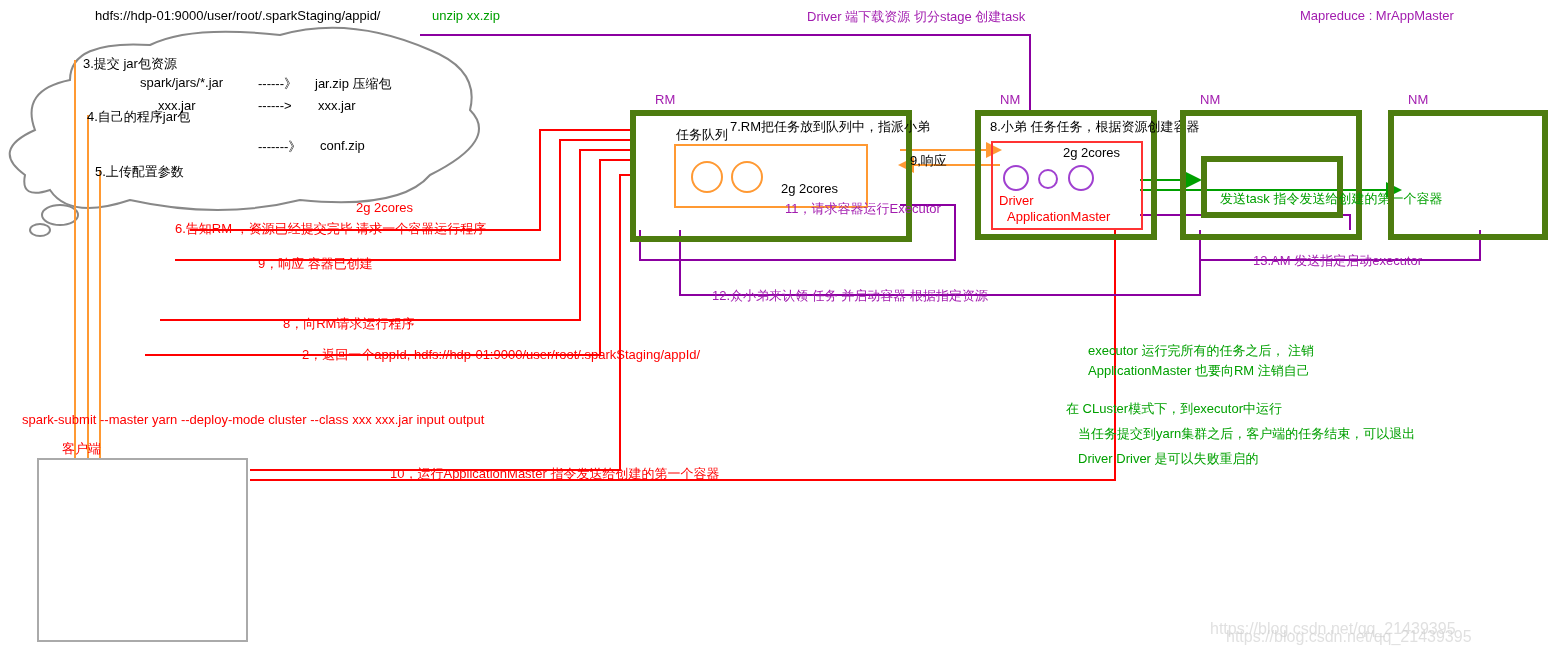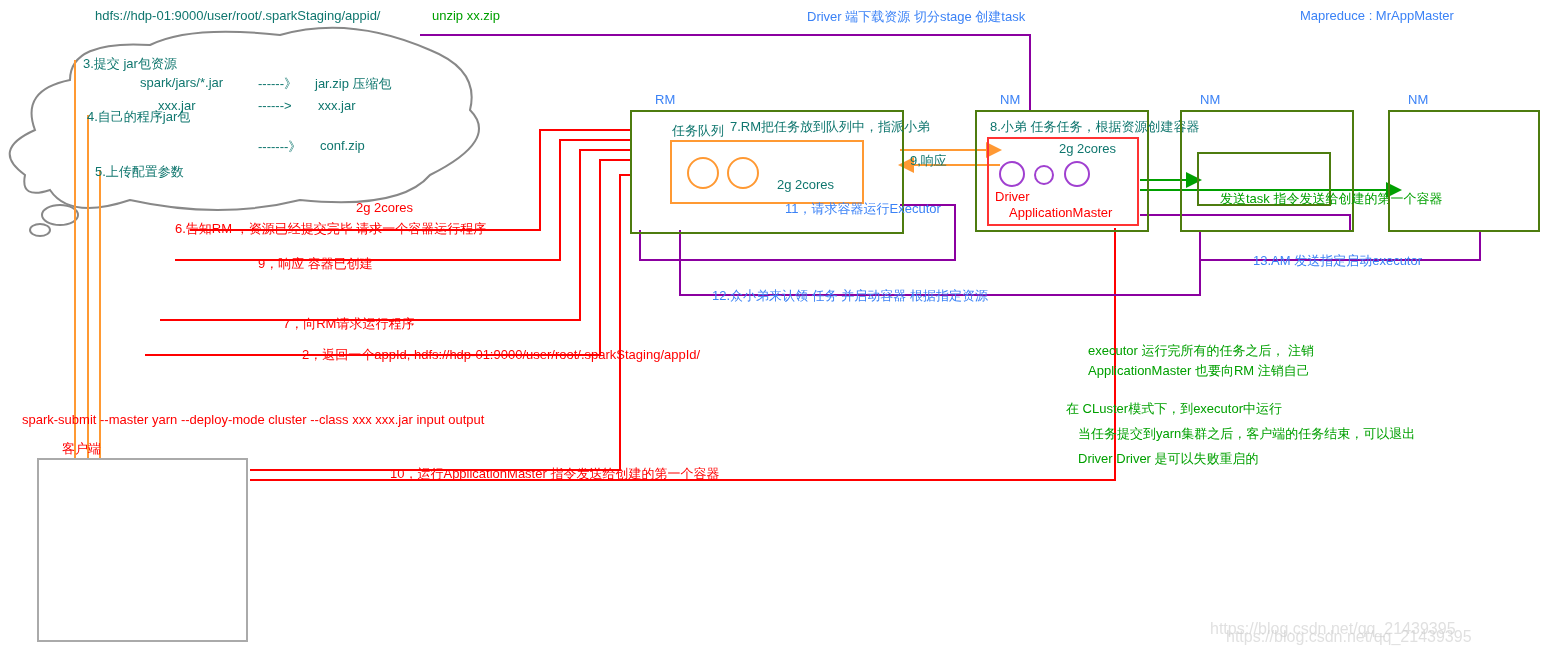--- a/index.html
+++ b/index.html
@@ -1,21 +1,21 @@
 <!DOCTYPE html>
 <html><head>
 <meta charset="utf-8">
 <style>
   html,body{margin:0;padding:0;width:1555px;height:649px;font-family:Arial,"Microsoft YaHei",sans-serif;font-size:13px;background:#fff;overflow:hidden}
   .abs{position:absolute}
-  .orange{color:#0f766e}
+  .orange{color:#000000}
   .red{color:#ff0000}
-  .purple{color:#3b82f6}
+  .purple{color:#a21caf}
   .green{color:#00a000}
-  .box-purple{border:2px solid #4d7c0f}
+  .box-purple{border:6px solid #4d7c0f}
   .box-orange{border:2px solid #ff9933}
   .box-red{border:2px solid #ff3333}
   .circle{border:2px solid #a040d0;border-radius:50%}
   .circle-o{border:2px solid #ff9933;border-radius:50%}
   svg{position:absolute;top:0;left:0;pointer-events:none}
   .watermark{color:#ccc;font-size:16px;opacity:.6}
 </style>
 </head>
 <body>
 
@@ -78,21 +78,21 @@
 <div class="abs orange" style="left:158px;top:98px">xxx.jar</div>
 <div class="abs orange" style="left:258px;top:98px">------&gt;</div>
 <div class="abs orange" style="left:318px;top:98px">xxx.jar</div>
 <div class="abs orange" style="left:258px;top:138px">-------》</div>
 <div class="abs orange" style="left:320px;top:138px">conf.zip</div>
 <div class="abs orange" style="left:95px;top:163px">5.上传配置参数</div>
 
 <div class="abs red" style="left:356px;top:200px">2g  2cores</div>
 <div class="abs red" style="left:175px;top:220px">6.告知RM ，资源已经提交完毕  请求一个容器运行程序</div>
 <div class="abs red" style="left:258px;top:255px">9，响应 容器已创建</div>
-<div class="abs red" style="left:283px;top:315px">7，向RM请求运行程序</div>
+<div class="abs red" style="left:283px;top:315px">8，向RM请求运行程序</div>
 <div class="abs red" style="left:302px;top:346px">2，返回一个appId,  hdfs://hdp-01:9000/user/root/.sparkStaging/appId/</div>
 <div class="abs red" style="left:390px;top:465px">10，运行ApplicationMaster   指令发送给创建的第一个容器</div>
 <div class="abs purple" style="left:712px;top:287px">12.众小弟来认领 任务 并启动容器 根据指定资源</div>
 
 <div class="abs purple" style="left:655px;top:92px">RM</div>
 <div class="abs box-purple" style="left:630px;top:110px;width:270px;height:120px">
   <div class="abs orange" style="left:40px;top:10px">任务队列</div>
   <div class="abs box-orange" style="left:38px;top:28px;width:190px;height:60px">
     <div class="abs circle-o" style="left:15px;top:15px;width:28px;height:28px"></div>
     <div class="abs circle-o" style="left:55px;top:15px;width:28px;height:28px"></div>
@@ -104,21 +104,21 @@
 <div class="abs purple" style="left:785px;top:200px">11，请求容器运行Executor</div>
 
 <div class="abs purple" style="left:1000px;top:92px">NM</div>
 <div class="abs box-purple" style="left:975px;top:110px;width:170px;height:118px">
   <div class="abs box-red" style="left:10px;top:25px;width:148px;height:85px">
     <div class="abs orange" style="left:70px;top:2px">2g 2cores</div>
     <div class="abs circle" style="left:10px;top:22px;width:22px;height:22px"></div>
     <div class="abs circle" style="left:45px;top:26px;width:16px;height:16px"></div>
     <div class="abs circle" style="left:75px;top:22px;width:22px;height:22px"></div>
     <div class="abs red" style="left:6px;top:50px">Driver</div>
-    <div class="abs red" style="left:20px;top:66px">ApplicationMaster</div>
+    <div class="abs red" style="left:14px;top:66px">ApplicationMaster</div>
   </div>
 </div>
 <div class="abs orange" style="left:990px;top:118px">8.小弟   任务任务，根据资源创建容器</div>
 
 <div class="abs purple" style="left:1200px;top:92px">NM</div>
 <div class="abs box-purple" style="left:1180px;top:110px;width:170px;height:118px">
   <div class="abs box-purple" style="left:15px;top:40px;width:130px;height:50px"></div>
 </div>
 <div class="abs green" style="left:1220px;top:190px">发送task 指令发送给创建的第一个容器</div>
 

